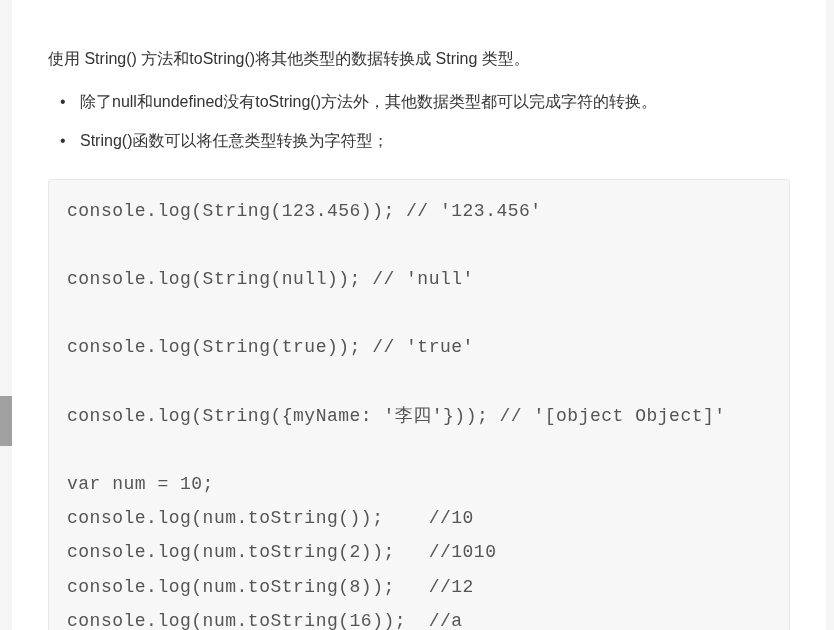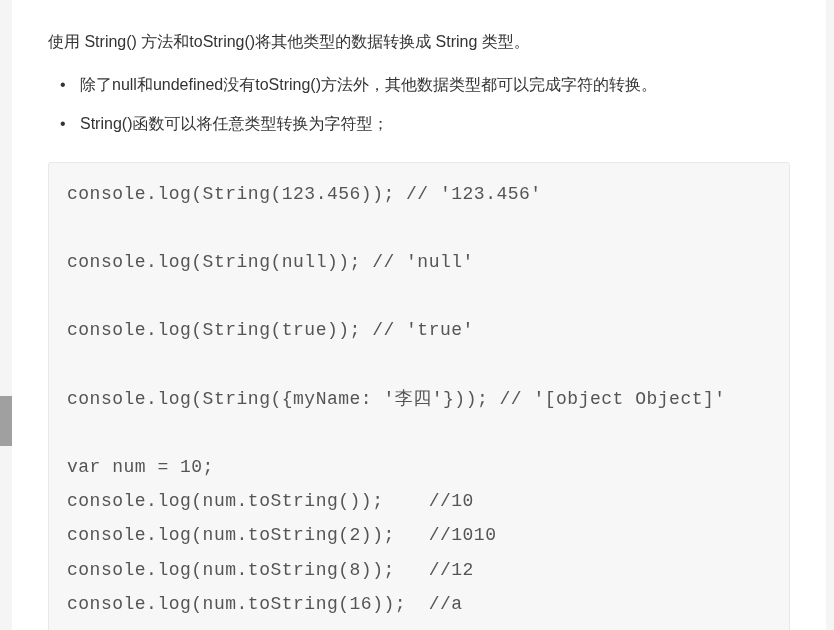--- a/index.html
+++ b/index.html
@@ -21,21 +21,21 @@
       left: 0;
       top: 396px;
       width: 12px;
       height: 50px;
       background: #a0a0a0;
     }
     .content-card {
       background: #ffffff;
       margin-left: 12px;
       margin-right: 8px;
-      padding: 28px 36px 20px 36px;
+      padding: 45px 36px 20px 36px;
       height: 100%;
       position: relative;
     }
     .intro-text {
       font-size: 16px;
       color: #333;
       line-height: 1.7;
       margin-bottom: 16px;
     }
     .bullet-list {

